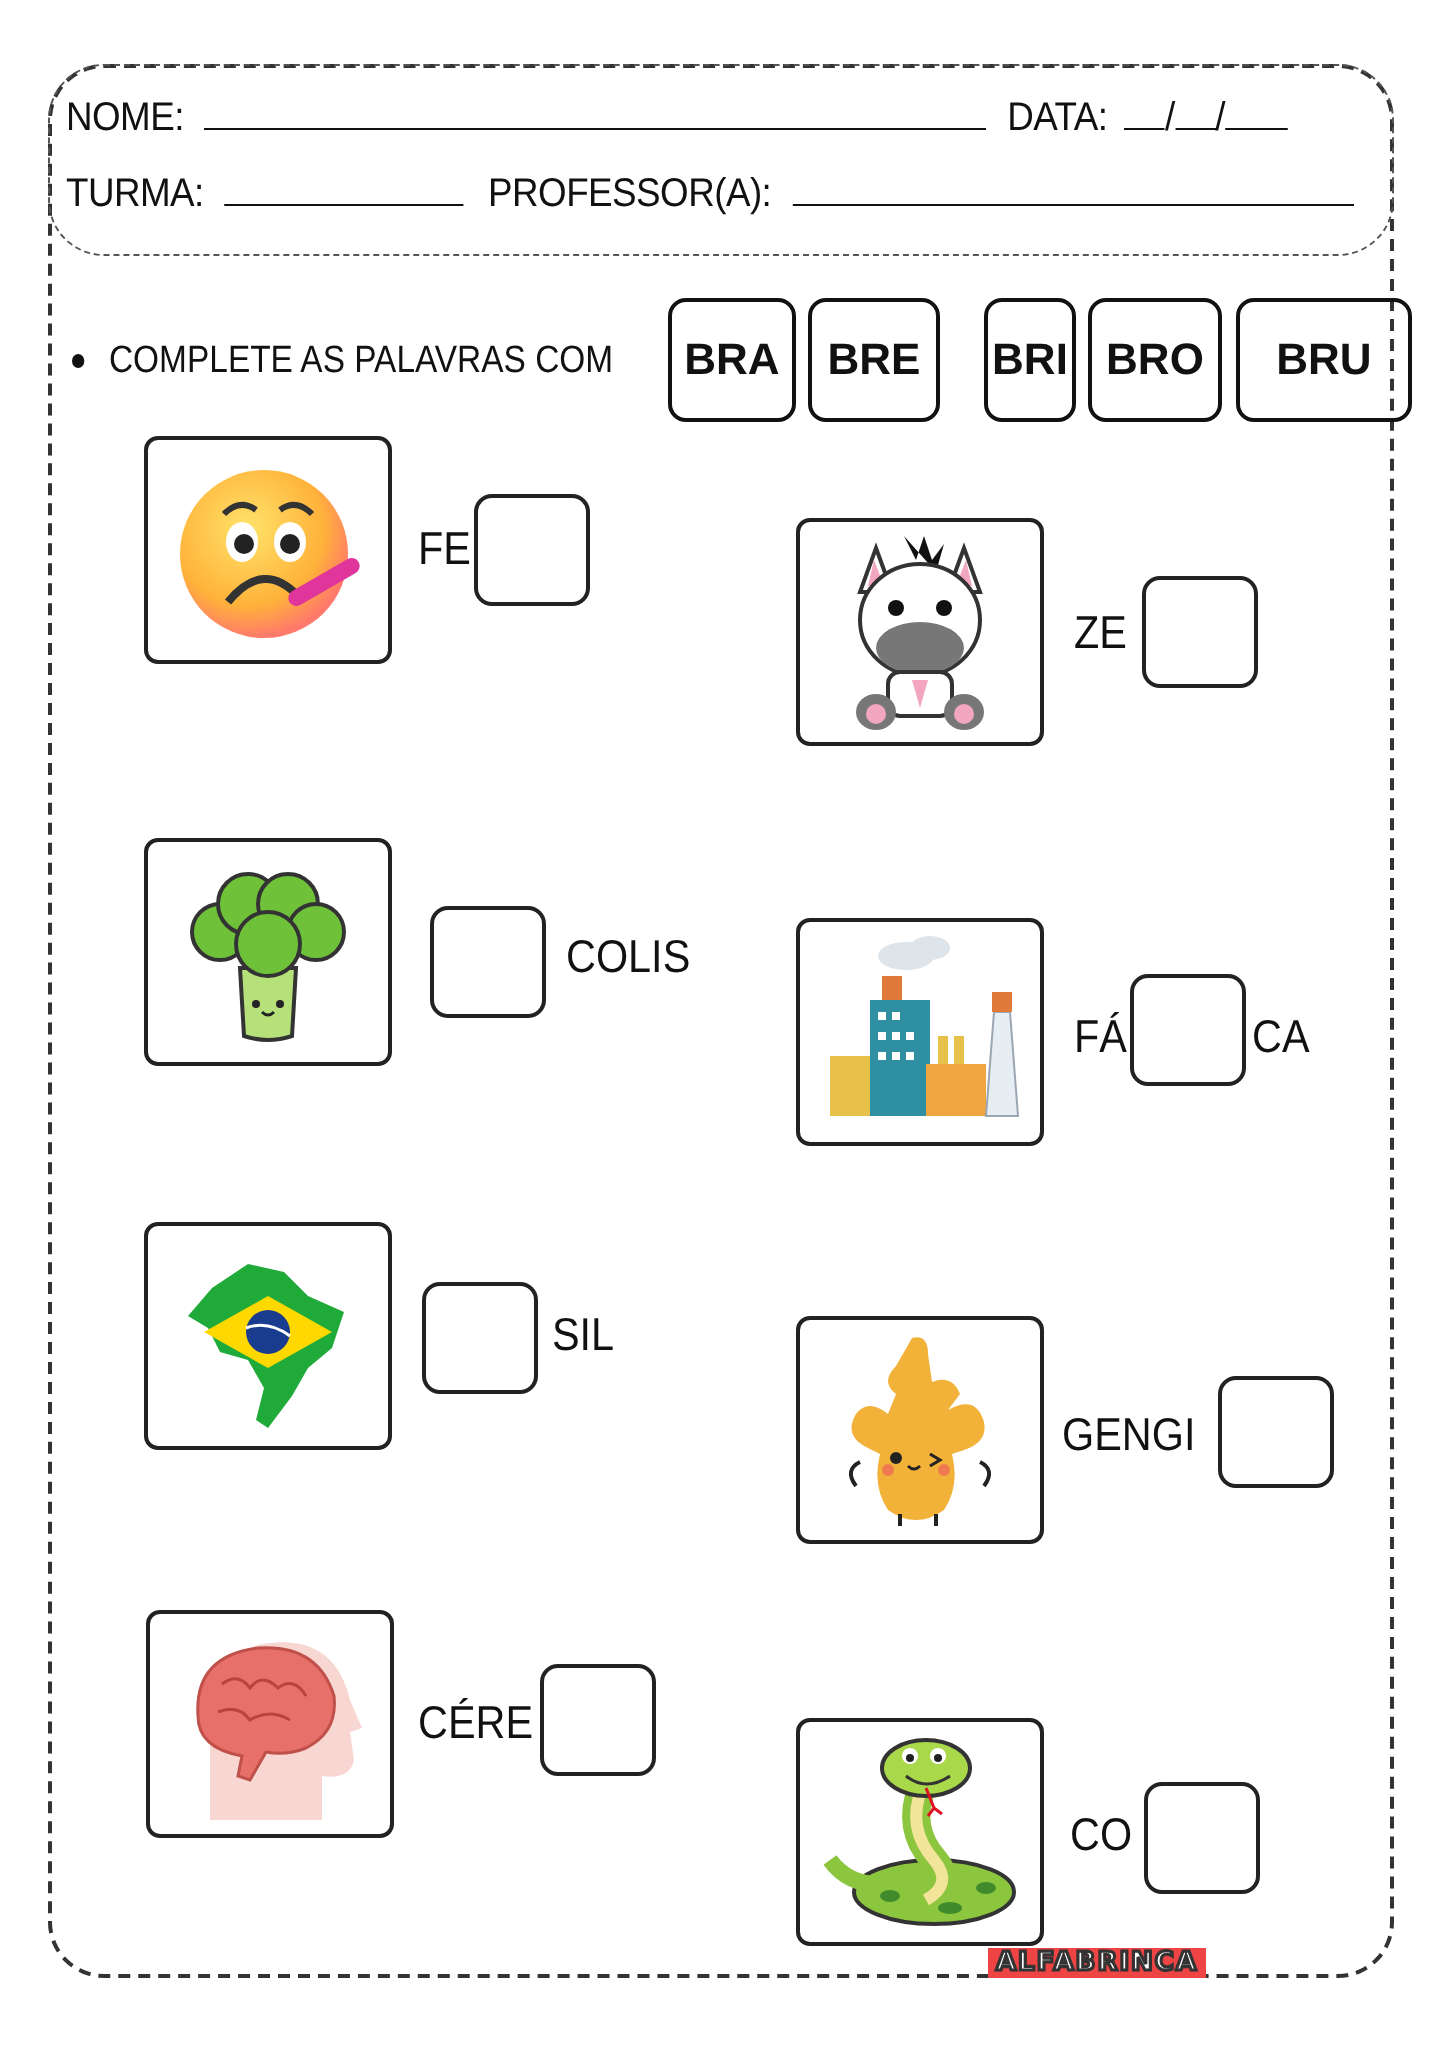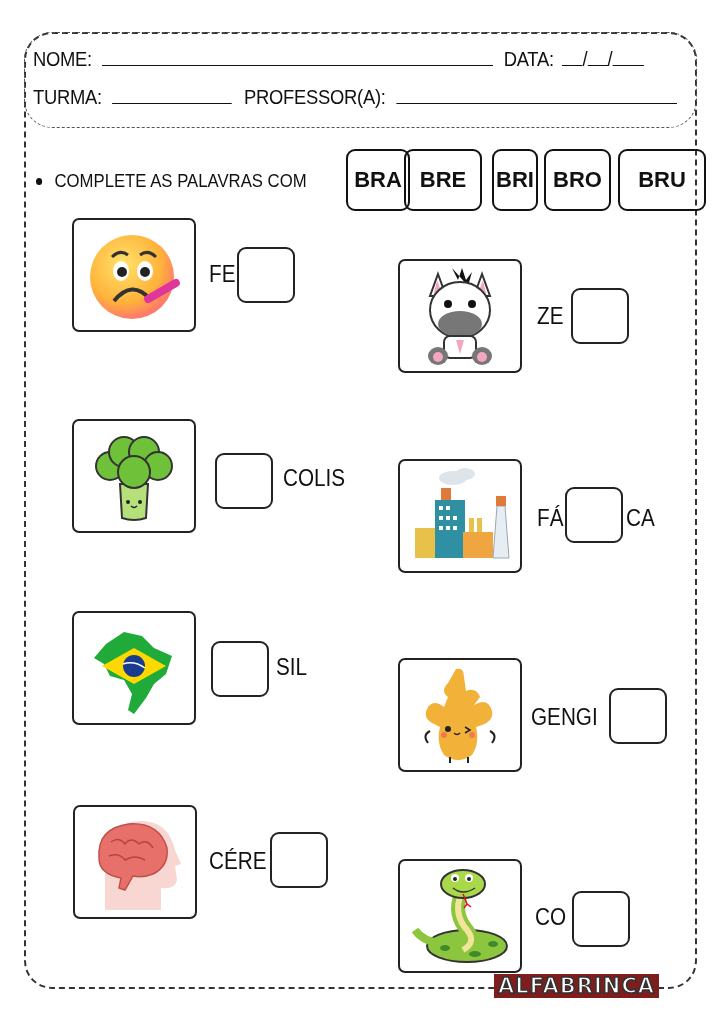--- a/index.html
+++ b/index.html
@@ -8,21 +8,21 @@
   .header{position:absolute;left:24px;top:32px;width:673px;height:96px;border:1.5px dashed #555;border-radius:28px;box-sizing:border-box;}
   .hline{position:absolute;font-size:20px;letter-spacing:-0.3px;white-space:nowrap;transform:scaleX(0.92);transform-origin:left center;}
   .blank{display:inline-block;border-bottom:1.5px solid #111;height:16px;vertical-align:baseline;}
   .instr{position:absolute;left:36px;top:170px;font-size:19px;white-space:nowrap;transform:scaleX(0.88);transform-origin:left center;}
   .bullet{display:inline-block;width:7px;height:7px;border-radius:50%;background:#111;margin-right:14px;vertical-align:middle;}
   .syl{position:absolute;top:149px;height:62px;border:2px solid #111;border-radius:9px;box-sizing:border-box;display:flex;align-items:center;justify-content:center;font-weight:bold;font-size:22px;}
   .card{position:absolute;width:124px;height:114px;border:2px solid #222;border-radius:7px;box-sizing:border-box;background:#fff;display:flex;align-items:center;justify-content:center;overflow:hidden;}
   .card svg{display:block}
   .box{position:absolute;width:58px;height:56px;border:2px solid #222;border-radius:9px;box-sizing:border-box;}
   .word{position:absolute;font-size:23px;white-space:nowrap;transform:scaleX(0.9);transform-origin:left center;}
-  .watermark{position:absolute;left:494px;top:974px;padding:0 4px;background:#7f1d1d;font-weight:bold;font-size:21px;letter-spacing:1px;color:#fff;-webkit-text-stroke:1.6px #333;font-family:"DejaVu Sans",sans-serif;}
+  .watermark{position:absolute;left:494px;top:974px;padding:0 4px;background:#ef4444;font-weight:bold;font-size:13px;letter-spacing:1px;color:#fff;-webkit-text-stroke:1.6px #333;font-family:"DejaVu Sans",sans-serif;}
 </style>
 </head>
 <body>
 
 <div class="outer"></div>
 <div class="header"></div>
 
 <div class="hline" style="left:33px;top:48px;">
   <span>NOME:</span>
   <span class="blank" style="width:425px;margin-left:6px;"></span>
@@ -33,22 +33,22 @@
   <span>TURMA:</span>
   <span class="blank" style="width:130px;margin-left:6px;"></span>
   <span style="margin-left:8px;">PROFESSOR(A):</span>
   <span class="blank" style="width:305px;margin-left:6px;"></span>
 </div>
 
 <div class="instr">
   <span class="bullet"></span><span>COMPLETE AS PALAVRAS COM</span>
 </div>
 
-<div class="syl" style="left:334px;width:64px;margin-left:12px;">BRA</div>
-<div class="syl" style="left:404px;width:78px;">BRE</div>
+<div class="syl" style="left:334px;width:64px;">BRA</div>
+<div class="syl" style="left:404px;width:66px;">BRE</div>
 <div class="syl" style="left:492px;width:46px;">BRI</div>
 <div class="syl" style="left:544px;width:67px;">BRO</div>
 <div class="syl" style="left:618px;width:88px;">BRU</div>
 
 <div class="card" style="left:72px;top:218px;">
   <svg width="100" height="100" viewBox="0 0 100 100">
     <defs>
         <radialGradient id="gf" cx="40%" cy="35%" r="65%">
           <stop offset="0" stop-color="#ffe36a"></stop>
           <stop offset="0.7" stop-color="#ffb23a"></stop>

